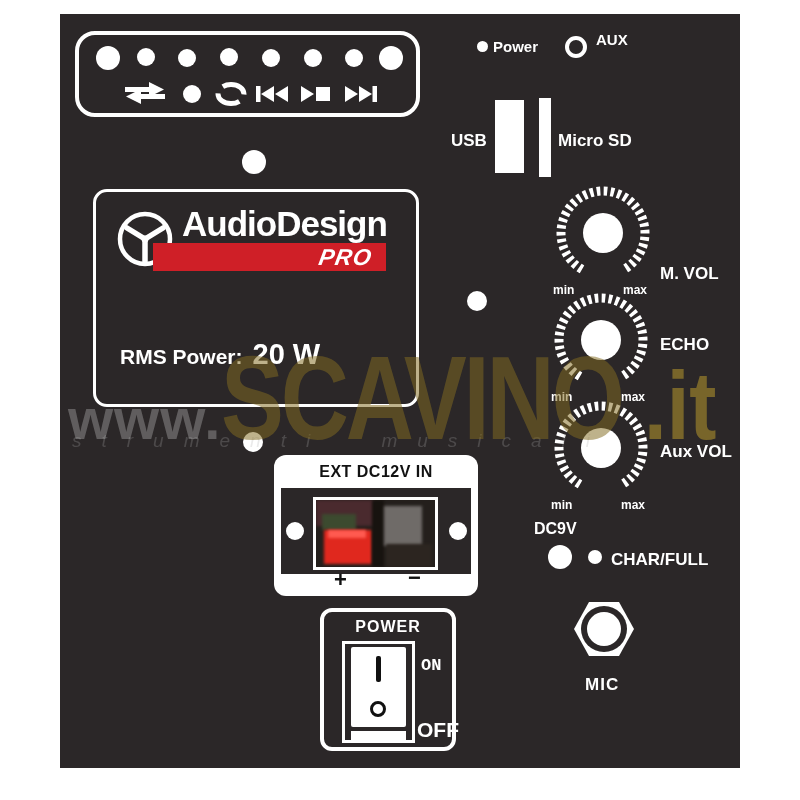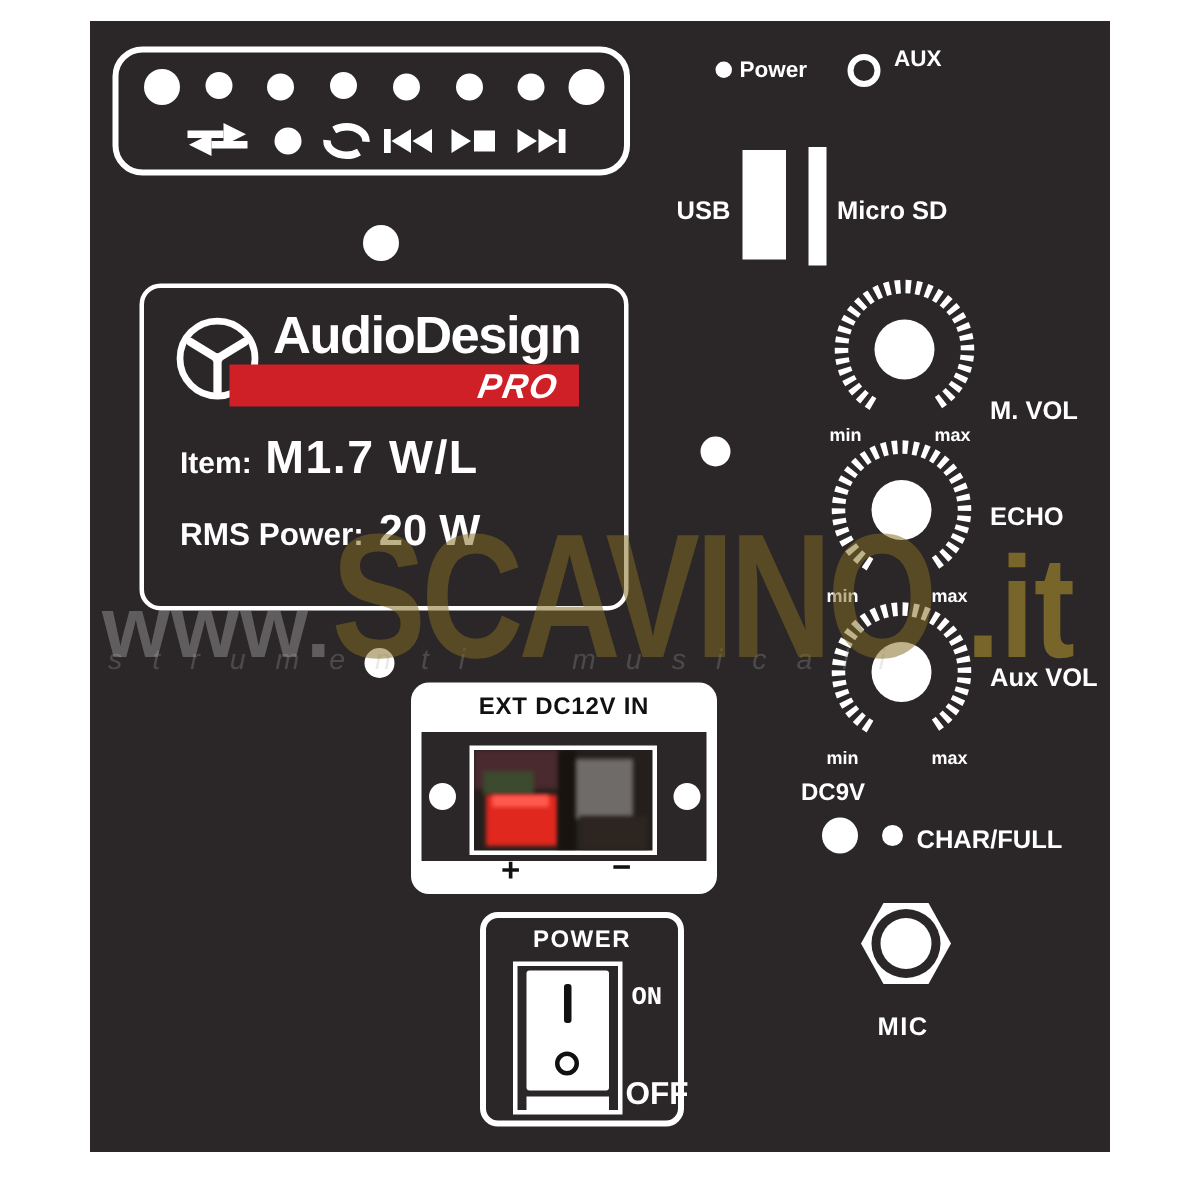--- a/index.html
+++ b/index.html
@@ -102,24 +102,20 @@
       <g stroke="#fff" stroke-width="5.5" stroke-linecap="round">
         <line x1="31" y1="31" x2="31" y2="53"></line>
         <line x1="31" y1="31" x2="13" y2="20"></line>
         <line x1="31" y1="31" x2="49" y2="20"></line>
       </g>
       <circle cx="31" cy="31" r="3.5" fill="#fff"></circle>
     </svg>
     <div class="abs wtxt" style="left:86px;top:12px;font-size:35px;letter-spacing:-1px;">AudioDesign</div>
     <div id="brand-banner" class="abs">
       <span id="brand-pro">PRO</span>
-    </div>
-    <div class="abs spec-row" style="left:24px;top:95px;">
-      <span class="wtxt" style="font-size:20px;">Item:</span>
-      <span class="wtxt" style="font-size:31px;margin-left:9px;letter-spacing:1px;">M1.7 W/L</span>
     </div>
     <div class="abs spec-row" style="left:24px;top:146px;">
       <span class="wtxt" style="font-size:21px;">RMS Power:</span>
       <span class="wtxt" style="font-size:29px;margin-left:10px;">20 W</span>
     </div>
   </div>
 
   <div class="abs dot" style="left:182px;top:136px;width:24px;height:24px;"></div>
   <div class="abs dot" style="left:407px;top:277px;width:20px;height:20px;"></div>
   <div class="abs dot" style="left:183px;top:418px;width:20px;height:20px;"></div>

